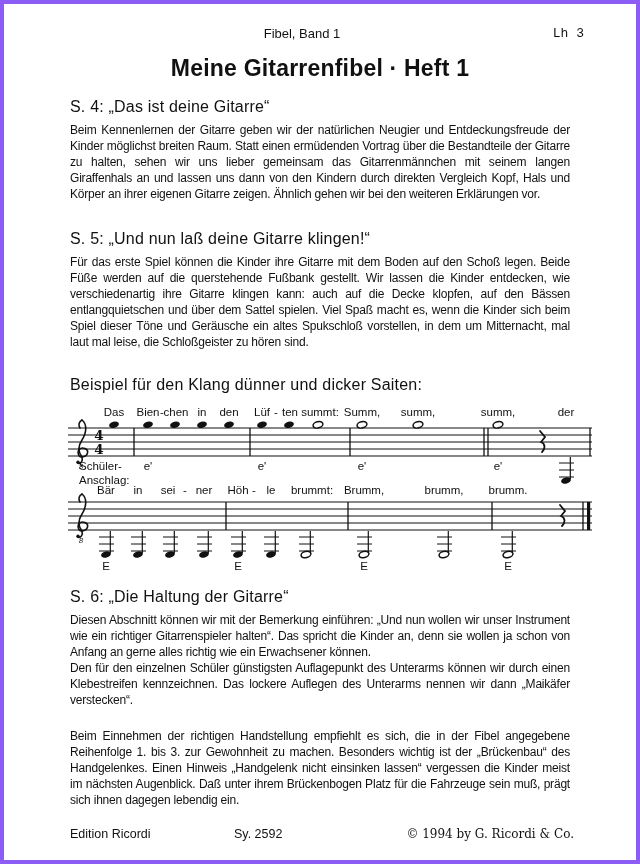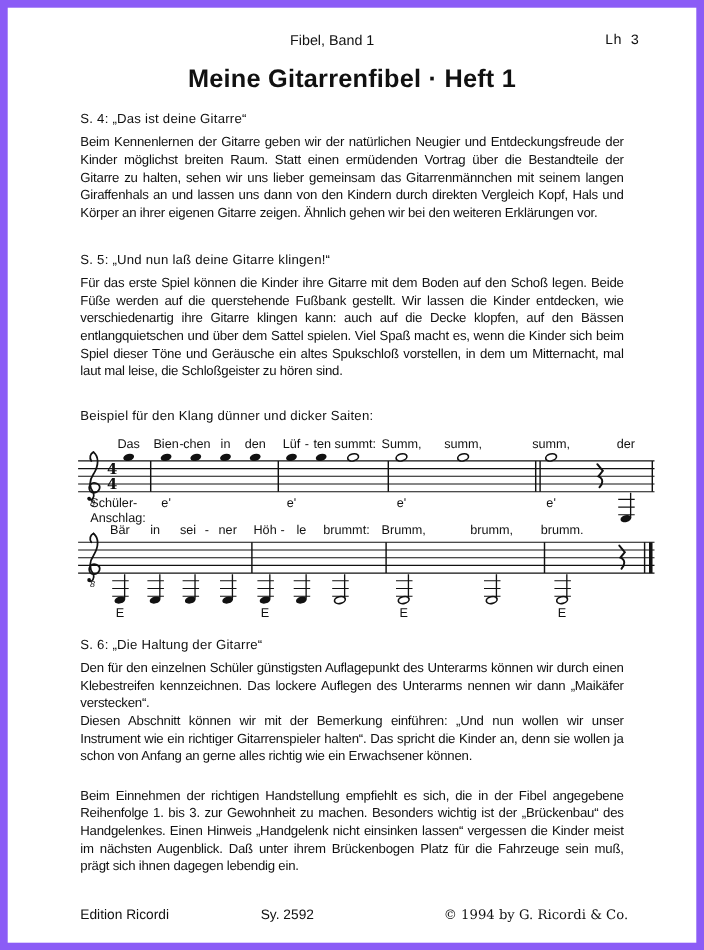--- a/index.html
+++ b/index.html
@@ -1,32 +1,32 @@
 <!DOCTYPE html>
 <html><head>
 <meta charset="utf-8">
 <style>
   html,body{margin:0;padding:0;background:#e8e8e8;}
   .page{
     width:640px;height:864px;box-sizing:border-box;position:relative;
-    background:#ffffff;border:7px solid #8b5cf6;overflow:hidden;
+    background:#ffffff;border:4px solid #8b5cf6;overflow:hidden;
     padding:22px 66px 0 66px;color:#111;
     font-family:"Liberation Sans","DejaVu Sans",sans-serif;
   }
   .running-head{position:relative;height:16px;font-size:13px;}
   .rh-center{display:block;text-align:center;margin-right:36px;}
   .rh-right{position:absolute;right:-14px;top:0;font-family:Liberation Mono, monospace;}
   h1{
     text-align:center;margin:13px 0 0 0;font-size:23px;font-weight:700;
     letter-spacing:.2px;
   }
   section{margin:0;}
   .sec{margin-top:28px;}
   .sec4{margin-top:16px;}
-  h2{font-size:12px;font-weight:400;margin:0 0 6px 0;letter-spacing:.2px;}
+  h2{font-size:16px;font-weight:400;margin:0 0 6px 0;letter-spacing:.2px;}
   p{
     margin:0;font-size:12px;line-height:16px;text-align:justify;
     letter-spacing:-0.2px;
   }
   h2.example{margin-top:26px;}
   figure.music{margin:12px 0 0 -4px;padding:0;}
   .staff{height:92px;}
   .staff2{margin-top:-14px;}
   .sec6{margin-top:12px;}
   .sec7{margin-top:20px;}
@@ -211,22 +211,22 @@
           <text x="442" y="10" font-size="11.5" fill="#111111" text-anchor="middle" font-family="&quot;Liberation Sans&quot;,&quot;DejaVu Sans&quot;,sans-serif">brumm.</text>
           <text x="40" y="86" font-size="11.5" fill="#111111" text-anchor="middle" font-family="&quot;Liberation Sans&quot;,&quot;DejaVu Sans&quot;,sans-serif">E</text>
           <text x="172" y="86" font-size="11.5" fill="#111111" text-anchor="middle" font-family="&quot;Liberation Sans&quot;,&quot;DejaVu Sans&quot;,sans-serif">E</text>
           <text x="298" y="86" font-size="11.5" fill="#111111" text-anchor="middle" font-family="&quot;Liberation Sans&quot;,&quot;DejaVu Sans&quot;,sans-serif">E</text>
           <text x="442" y="86" font-size="11.5" fill="#111111" text-anchor="middle" font-family="&quot;Liberation Sans&quot;,&quot;DejaVu Sans&quot;,sans-serif">E</text>
         </svg></div>
   </figure>
 
   <section class="sec sec6">
     <h2>S. 6: „Die Haltung der Gitarre“</h2>
+    <p>Diesen Abschnitt können wir mit der Bemerkung einführen: „Und nun wollen wir unser Instrument wie ein richtiger Gitarrenspieler halten“. Das spricht die Kinder an, denn sie wollen ja schon von Anfang an gerne alles richtig wie ein Erwachsener können.</p>
     <p>Den für den einzelnen Schüler günstigsten Auflagepunkt des Unterarms können wir durch einen Klebestreifen kennzeichnen. Das lockere Auflegen des Unterarms nennen wir dann „Maikäfer verstecken“.</p>
-    <p>Diesen Abschnitt können wir mit der Bemerkung einführen: „Und nun wollen wir unser Instrument wie ein richtiger Gitarrenspieler halten“. Das spricht die Kinder an, denn sie wollen ja schon von Anfang an gerne alles richtig wie ein Erwachsener können.</p>
   </section>
 
   <section class="sec sec7">
     <p>Beim Einnehmen der richtigen Handstellung empfiehlt es sich, die in der Fibel angegebene Reihenfolge 1. bis 3. zur Gewohnheit zu machen. Besonders wichtig ist der „Brückenbau“ des Handgelenkes. Einen Hinweis „Handgelenk nicht einsinken lassen“ vergessen die Kinder meist im nächsten Augenblick. Daß unter ihrem Brückenbogen Platz für die Fahrzeuge sein muß, prägt sich ihnen dagegen lebendig ein.</p>
   </section>
 
   <footer>
     <span class="f-left">Edition Ricordi</span>
     <span class="f-mid">Sy. 2592</span>
     <span class="f-right">© 1994 by G. Ricordi &amp; Co.</span>

